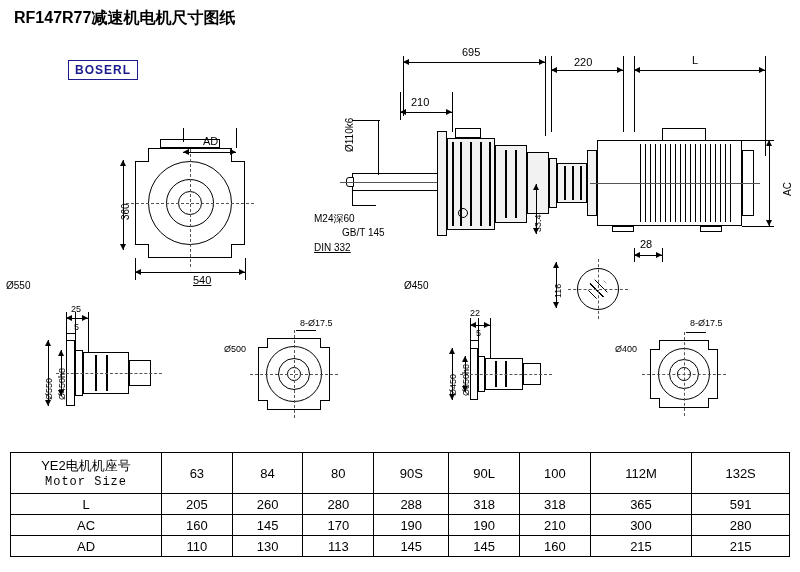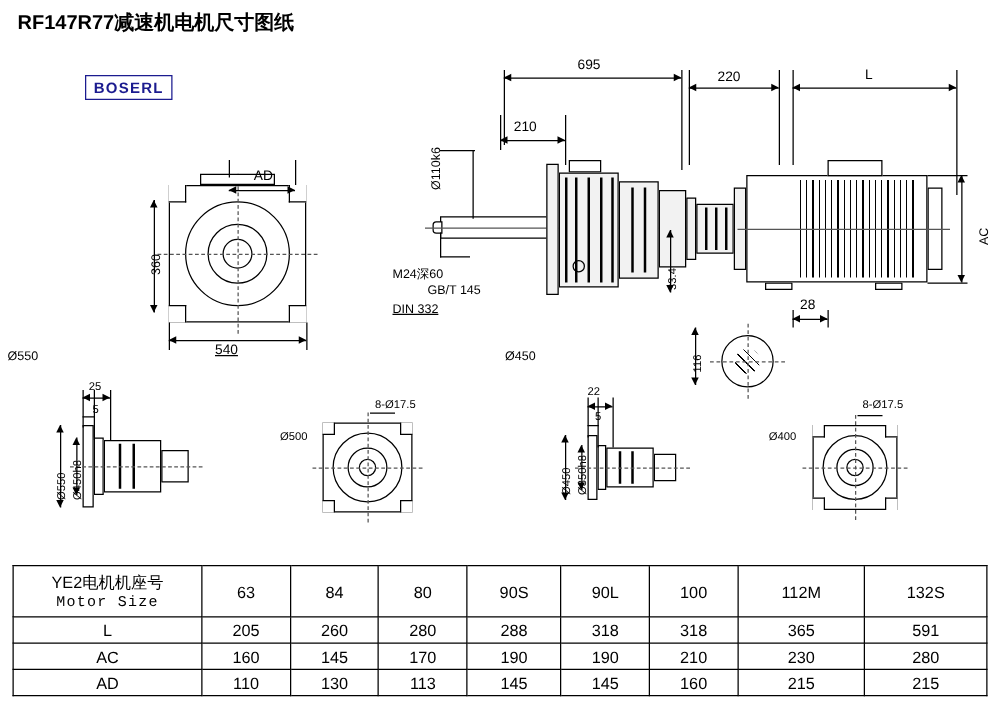--- a/index.html
+++ b/index.html
@@ -210,21 +210,21 @@
   <div class="ln vln" style="left:123px;top:160px;height:90px;"></div>
   <div class="arrowU" style="left:120px;top:160px;"></div>
   <div class="arrowD" style="left:120px;top:244px;"></div>
   <div class="vert" style="left:120px;top:220px;">360</div>
 
   <div class="ln vln" style="left:135px;top:258px;height:22px;"></div>
   <div class="ln vln" style="left:245px;top:258px;height:22px;"></div>
   <div class="ln hln" style="left:135px;top:272px;width:110px;"></div>
   <div class="arrowL" style="left:135px;top:269px;"></div>
   <div class="arrowR" style="left:239px;top:269px;"></div>
-  <div class="lbl11" style="left:172px;top:274px;text-decoration:underline;">540</div>
+  <div class="lbl11" style="left:193px;top:274px;text-decoration:underline;">540</div>
 
   <div class="lbl10" style="left:6px;top:280px;">Ø550</div>
 
   <div class="box" style="left:66px;top:340px;width:9px;height:66px;"></div>
   <div class="box" style="left:75px;top:350px;width:8px;height:46px;"></div>
   <div class="box" style="left:83px;top:352px;width:46px;height:42px;"></div>
   <div class="box" style="left:95px;top:355px;width:1px;height:36px;"></div>
   <div class="box" style="left:106px;top:355px;width:1px;height:36px;"></div>
   <div class="box" style="left:129px;top:360px;width:22px;height:26px;"></div>
   <div class="cl-h" style="left:56px;top:373px;width:106px;"></div>
@@ -333,21 +333,21 @@
         <td>591</td>
       </tr>
       <tr>
         <td class="rowhead">AC</td>
         <td>160</td>
         <td>145</td>
         <td>170</td>
         <td>190</td>
         <td>190</td>
         <td>210</td>
-        <td>230</td>
+        <td>300</td>
         <td>280</td>
       </tr>
       <tr>
         <td class="rowhead">AD</td>
         <td>110</td>
         <td>130</td>
         <td>113</td>
         <td>145</td>
         <td>145</td>
         <td>160</td>

